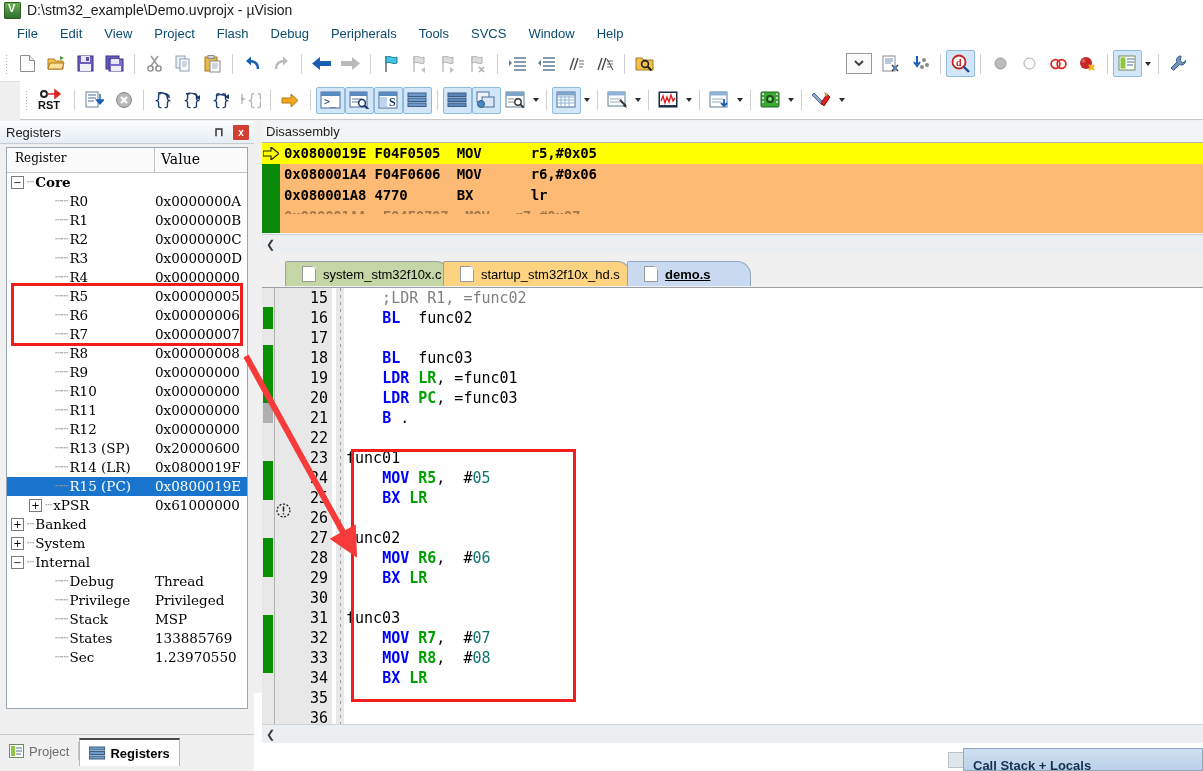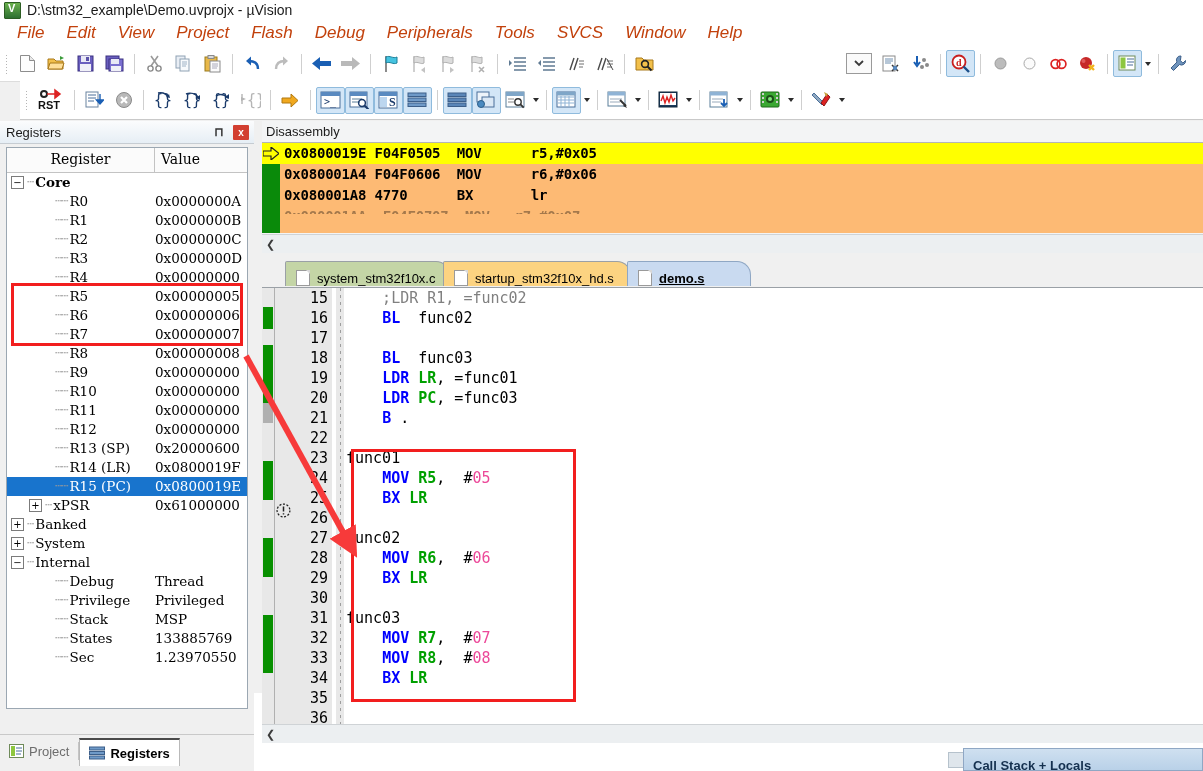--- a/index.html
+++ b/index.html
@@ -26,21 +26,21 @@
   }
   .title-text{font-size:14px;color:#1a1a1a;white-space:nowrap;}
 
   
   .menubar{
     position:absolute;left:0;top:20px;width:1203px;height:26px;
     background:#ffffff;display:flex;align-items:center;padding-left:6px;
     border-bottom:1px solid #e4e4e4;
   }
   .menu-item{
-    padding:3px 11px;font-size:17px;color:#c2410c;cursor:default;white-space:nowrap;font-style:italic;
+    padding:3px 11px;font-size:13px;color:#0c4a6e;cursor:default;white-space:nowrap;
   }
 
   
   .toolbar{
     position:absolute;left:0;width:1203px;background:#ffffff;
     border-bottom:1px solid #dcdcdc;display:flex;align-items:center;
   }
   .toolbar1{top:46px;height:35px;}
   .toolbar2{top:81px;height:38px;border-bottom:1px solid #c9c9c9;margin-left:20px;}
   .grip{width:8px;height:22px;margin:0 2px 0 3px;
@@ -68,21 +68,21 @@
   .close-btn{
     width:16px;height:15px;background:#d23f31;color:#fff;font-size:10px;font-weight:bold;
     display:flex;align-items:center;justify-content:center;margin:0 5px 0 6px;border-radius:1px;
   }
   .reg-body{
     position:absolute;left:6px;top:26px;width:240px;height:560px;
     background:#fff;border:1px solid #9ba7b2;overflow:hidden;
     font-family:"DejaVu Serif", serif;
   }
   .reg-colhead{display:flex;height:24px;background:#fbfbfb;border-bottom:1px solid #c3c3c3;}
-  .rc1{width:148px;padding:3px 8px 0 8px;font-size:14px;border-right:1px solid #c3c3c3;box-sizing:border-box;text-align:center;}
+  .rc1{width:148px;padding:3px 8px 0 8px;font-size:12px;border-right:1px solid #c3c3c3;box-sizing:border-box;}
   .rc2{flex:1;padding:3px 0 0 6px;font-size:14px;box-sizing:border-box;}
   .reg-rows{position:relative;}
   .reg-row{height:19px;display:flex;align-items:center;font-size:13.5px;line-height:19px;white-space:nowrap;}
   .reg-row.sel{background:#1874cd;color:#fff;}
   .reg-name{width:148px;box-sizing:border-box;display:flex;align-items:center;}
   .reg-val{flex:1;box-sizing:border-box;}
   .ind0{padding-left:4px;}
   .ind1{padding-left:22px;}
   .ind2{padding-left:48px;}
   .tree-box{
@@ -111,22 +111,22 @@
   .dis-gutter{position:absolute;left:0;top:0;width:18px;height:90px;background:#0a8a0a;}
   .dis-line{position:relative;height:21px;line-height:21px;font-size:14px;white-space:pre;padding-left:22px;letter-spacing:-0.2px;font-weight:bold;}
   .dis-line.hl{background:#ffff00;}
   .dis-arrow{position:absolute;left:1px;top:4px;width:16px;height:13px;}
   .disasm-scroll{position:absolute;left:0;top:113px;width:941px;height:18px;background:#eceff1;border-top:1px solid #cfd3d6;display:flex;align-items:center;}
   .sb-arrow{width:17px;height:17px;display:flex;align-items:center;justify-content:center;font-size:11px;color:#3c3c3c;}
 
   
   .edtabs{position:absolute;left:262px;top:259px;width:941px;height:28px;background:#f0f0f0;}
   .edtab{
-    position:absolute;top:2px;height:25px;display:flex;align-items:flex-end;gap:7px;
-    padding:0 14px 0 10px;font-size:13px;box-sizing:border-box;
+    position:absolute;top:2px;height:25px;display:flex;align-items:center;gap:7px;
+    padding:0 14px 0 16px;font-size:13px;box-sizing:border-box;
     border:1px solid #9aa0a6;border-bottom:none;
     border-radius:2px 14px 0 0;
   }
   .edtab.t1{left:23px;width:165px;background:#c4d5a6;}
   .edtab.t2{left:181px;width:188px;background:#fcd381;}
   .edtab.t3{left:365px;width:124px;background:#c9daf0;border-color:#8fa7c4;}
   .edtab .lbl{white-space:nowrap;}
   .edtab.t3 .lbl{text-decoration:underline;font-weight:bold;}
   .doc-ico{width:12px;height:14px;background:#fff;border:1px solid #9a9a9a;position:relative;flex:0 0 auto;}
   .doc-ico:before{content:"";position:absolute;right:-1px;top:-1px;border-left:4px solid transparent;border-top:4px solid #d8d8d8;}
@@ -140,21 +140,21 @@
   .ed-nums{position:absolute;left:32px;top:0;width:38px;height:437px;background:#e8e8e8;
     font-family:"DejaVu Sans Mono",monospace;font-size:15px;text-align:right;padding-right:4px;box-sizing:border-box;}
   .ed-bar2{position:absolute;left:74px;top:0;width:8px;height:437px;background:#e8e8e8;
     background-image:repeating-linear-gradient(to bottom,#9e9e9e 0 3px,transparent 3px 7px);
     background-size:1px 100%;background-repeat:no-repeat;background-position:4px 0;}
   .ed-code{position:absolute;left:84px;top:0;right:0;height:437px;background:#fff;
     font-family:"DejaVu Sans Mono",monospace;font-size:15px;}
   .cl{height:20px;line-height:20px;white-space:pre;}
   .kw{color:#0000ff;font-weight:bold;}
   .reg{color:#00a000;font-weight:bold;}
-  .num{color:#ec4899;}
+  .num{color:#0f766e;}
   .cmt{color:#808080;}
   .ed-scroll{position:absolute;left:0;bottom:0;width:941px;height:18px;background:#eceff1;border-top:1px solid #cfd3d6;display:flex;align-items:center;}
 
   
   .callstack{position:absolute;left:963px;top:748px;width:240px;height:23px;
     background:linear-gradient(#cfe0f0,#b9d1e8);border:1px solid #8fa7c4;box-sizing:border-box;}
   .callstack .cs-t{font-size:13px;font-weight:bold;color:#14304f;padding:9px 0 0 9px;}
   .cs-left{position:absolute;left:948px;top:752px;width:14px;height:14px;background:#dfe6ec;border:1px solid #b6c2cc;}
 
   

